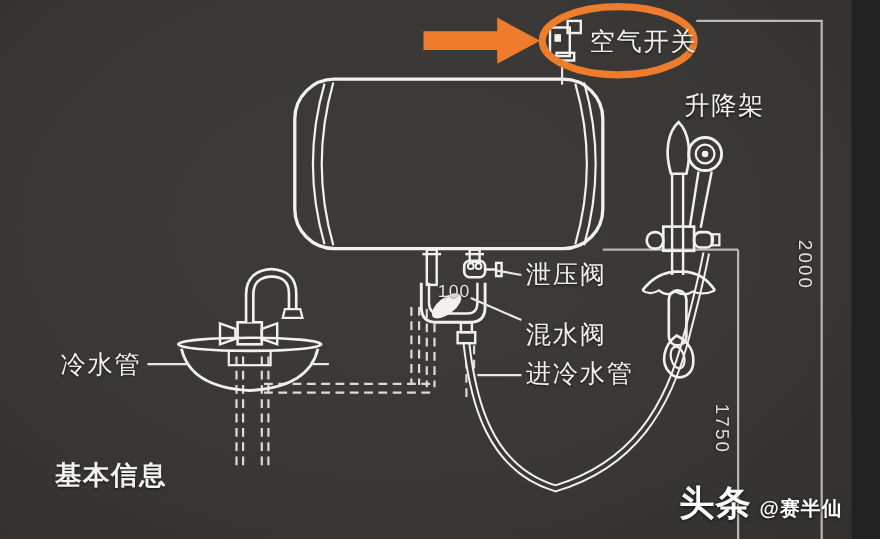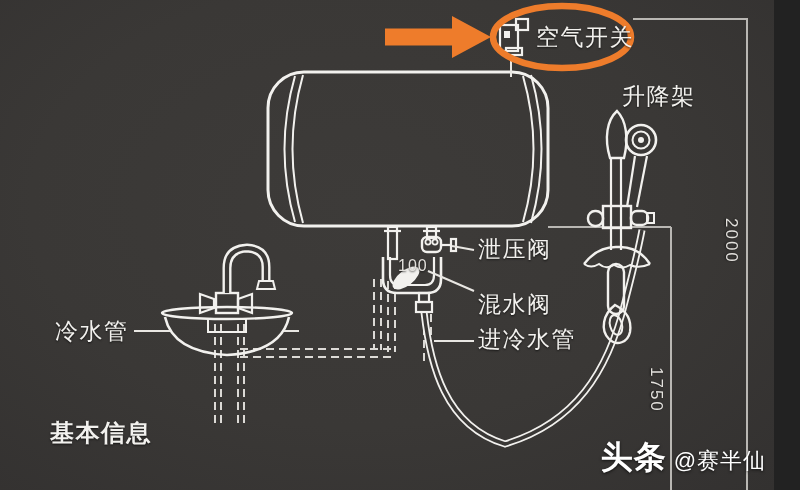--- a/index.html
+++ b/index.html
@@ -18,21 +18,21 @@
   .dim{
     position:absolute;color:#e3e1dd;font-size:16px;font-weight:500;
     letter-spacing:1px;white-space:nowrap;text-shadow:0 1px 2px rgba(0,0,0,.6);
   }
   .dim-vert{transform-origin:0 0;transform:rotate(90deg);font-size:17px;letter-spacing:2px;}
   .watermark{
     position:absolute;right:8px;bottom:10px;display:flex;align-items:baseline;gap:7px;
     color:#ffffff;text-shadow:0 1px 3px rgba(0,0,0,.7);
   }
   .watermark .brand{font-size:32px;font-weight:800;letter-spacing:1px;}
-  .watermark .handle{font-size:22px;font-weight:400;letter-spacing:1px;}
+  .watermark .handle{font-size:18px;font-weight:700;letter-spacing:1px;}
 </style>
 </head>
 <body>
 
 <div class="stage">
 
 <svg width="800" height="490" viewBox="0 0 800 490">
 
   <g stroke="#b9b7b3" stroke-width="2" fill="none">
     <line x1="671" y1="227" x2="671" y2="490"></line>

